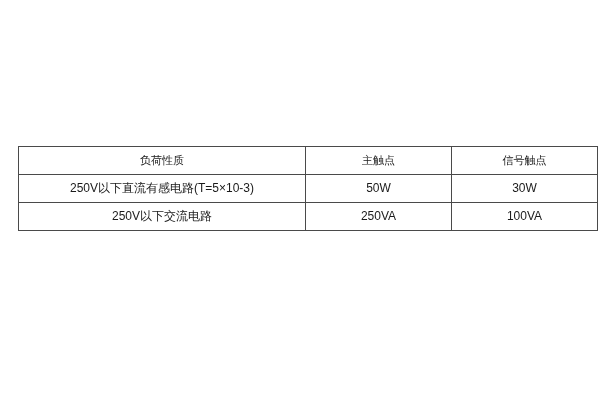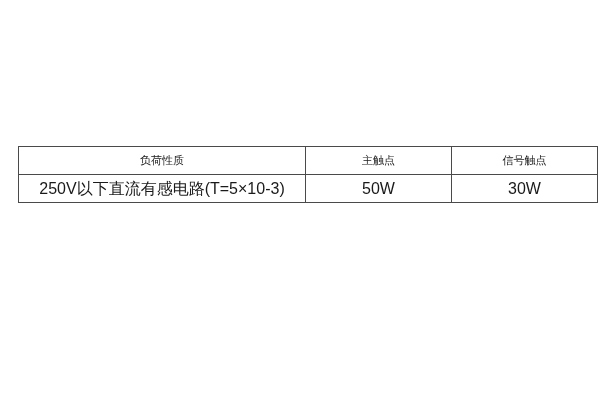--- a/index.html
+++ b/index.html
@@ -28,21 +28,21 @@
   table.spec-table {
     border-collapse: collapse;
     width: 564px;
     table-layout: fixed;
   }
   table.spec-table td {
     border: 1px solid #4a4a4a;
     height: 27px;
     text-align: center;
     vertical-align: middle;
-    font-size: 16px;
+    font-size: 12px;
     color: #1a1a1a;
     font-family: "Liberation Sans", sans-serif;
     padding: 0 2px;
     line-height: 1.2;
     white-space: nowrap;
     overflow: hidden;
   }
   table.spec-table tr.header-row td {
     font-size: 11px;
     color: #1a1a1a;
@@ -61,16 +61,21 @@
         <tr class="header-row">
           <td class="col-0">负荷性质</td>
           <td class="col-1">主触点</td>
           <td class="col-2">信号触点</td>
         </tr>
         <tr>
           <td class="col-0">250V以下直流有感电路(T=5×10-3)</td>
           <td class="col-1">50W</td>
           <td class="col-2">30W</td>
         </tr>
+        <tr>
+          <td class="col-0">250V以下交流电路</td>
+          <td class="col-1">250VA</td>
+          <td class="col-2">100VA</td>
+        </tr>
       </tbody>
     </table>
   </div>
 </div>
 
 </body></html>

